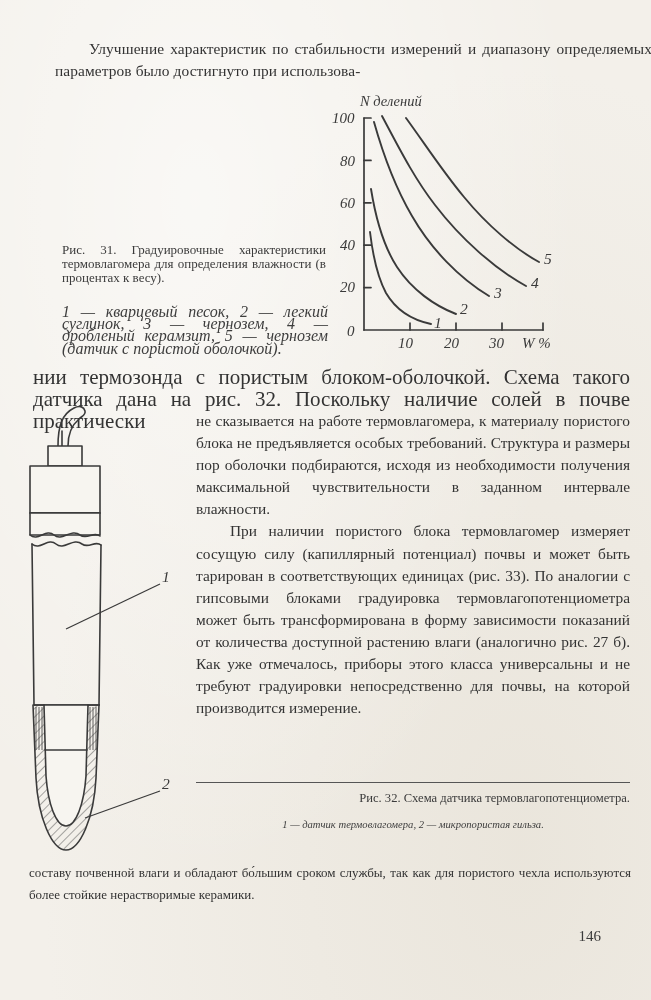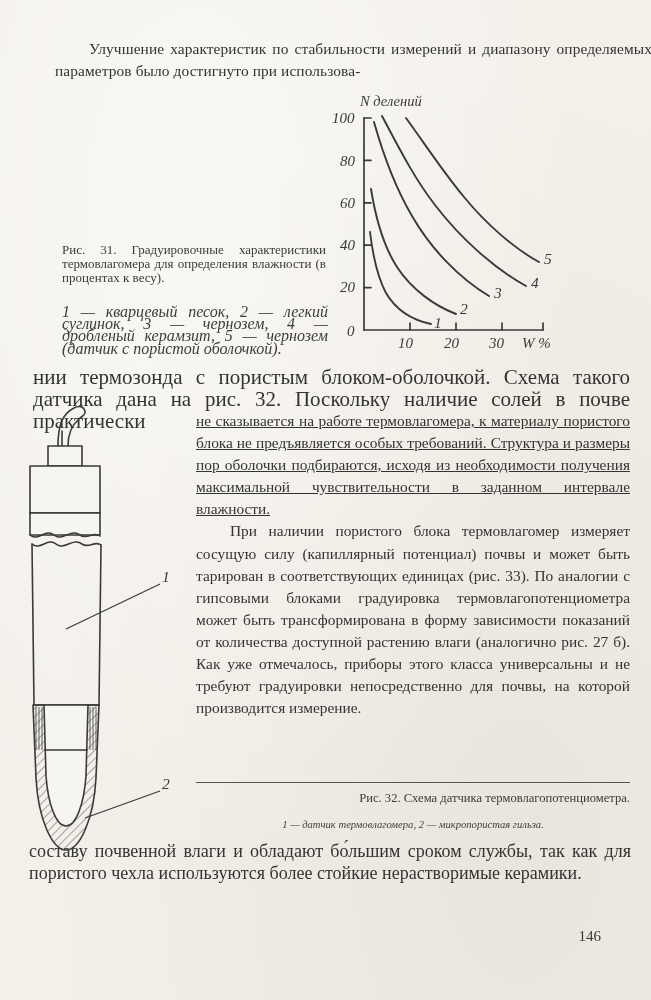--- a/index.html
+++ b/index.html
@@ -57,21 +57,21 @@
     text-align:justify;
     color:#333;
   }
   .body-col{
     position:absolute;left:196px;top:410px;width:434px;
     font-size:15.4px;line-height:22.1px;
     text-align:justify;
     color:#333;
   }
   .body-col p{margin:0;text-indent:34px;}
-  .body-col p.noind{text-indent:0;text-decoration:underline;}
+  .body-col p.noind{text-indent:0;}
 
   
   .fig32{
     position:absolute;left:22px;top:398px;width:170px;height:462px;
   }
   .fig32 svg{display:block;}
 
   .rule{
     position:absolute;left:196px;top:782px;width:434px;height:1px;
     background:#555;
@@ -81,22 +81,22 @@
     text-align:right;font-size:12.6px;line-height:16px;color:#3b3b3b;
   }
   .fig32-legend{
     position:absolute;left:196px;top:818px;width:434px;
     text-align:center;font-size:10.6px;line-height:14px;color:#3d3d3d;
     font-style:italic;
   }
 
   
   .bottom-para{
-    position:absolute;left:29px;top:840px;width:602px;
-    font-size:18px;line-height:22px;
+    position:absolute;left:29px;top:862px;width:602px;
+    font-size:13px;line-height:22px;
     text-align:justify;
     color:#333;
   }
   .folio{
     position:absolute;left:0;top:928px;width:601px;
     text-align:right;font-size:15px;color:#3a3a3a;
   }
 
   
   .ct{font-family:"Liberation Serif", serif;font-style:italic;fill:#3a3a3a;}

